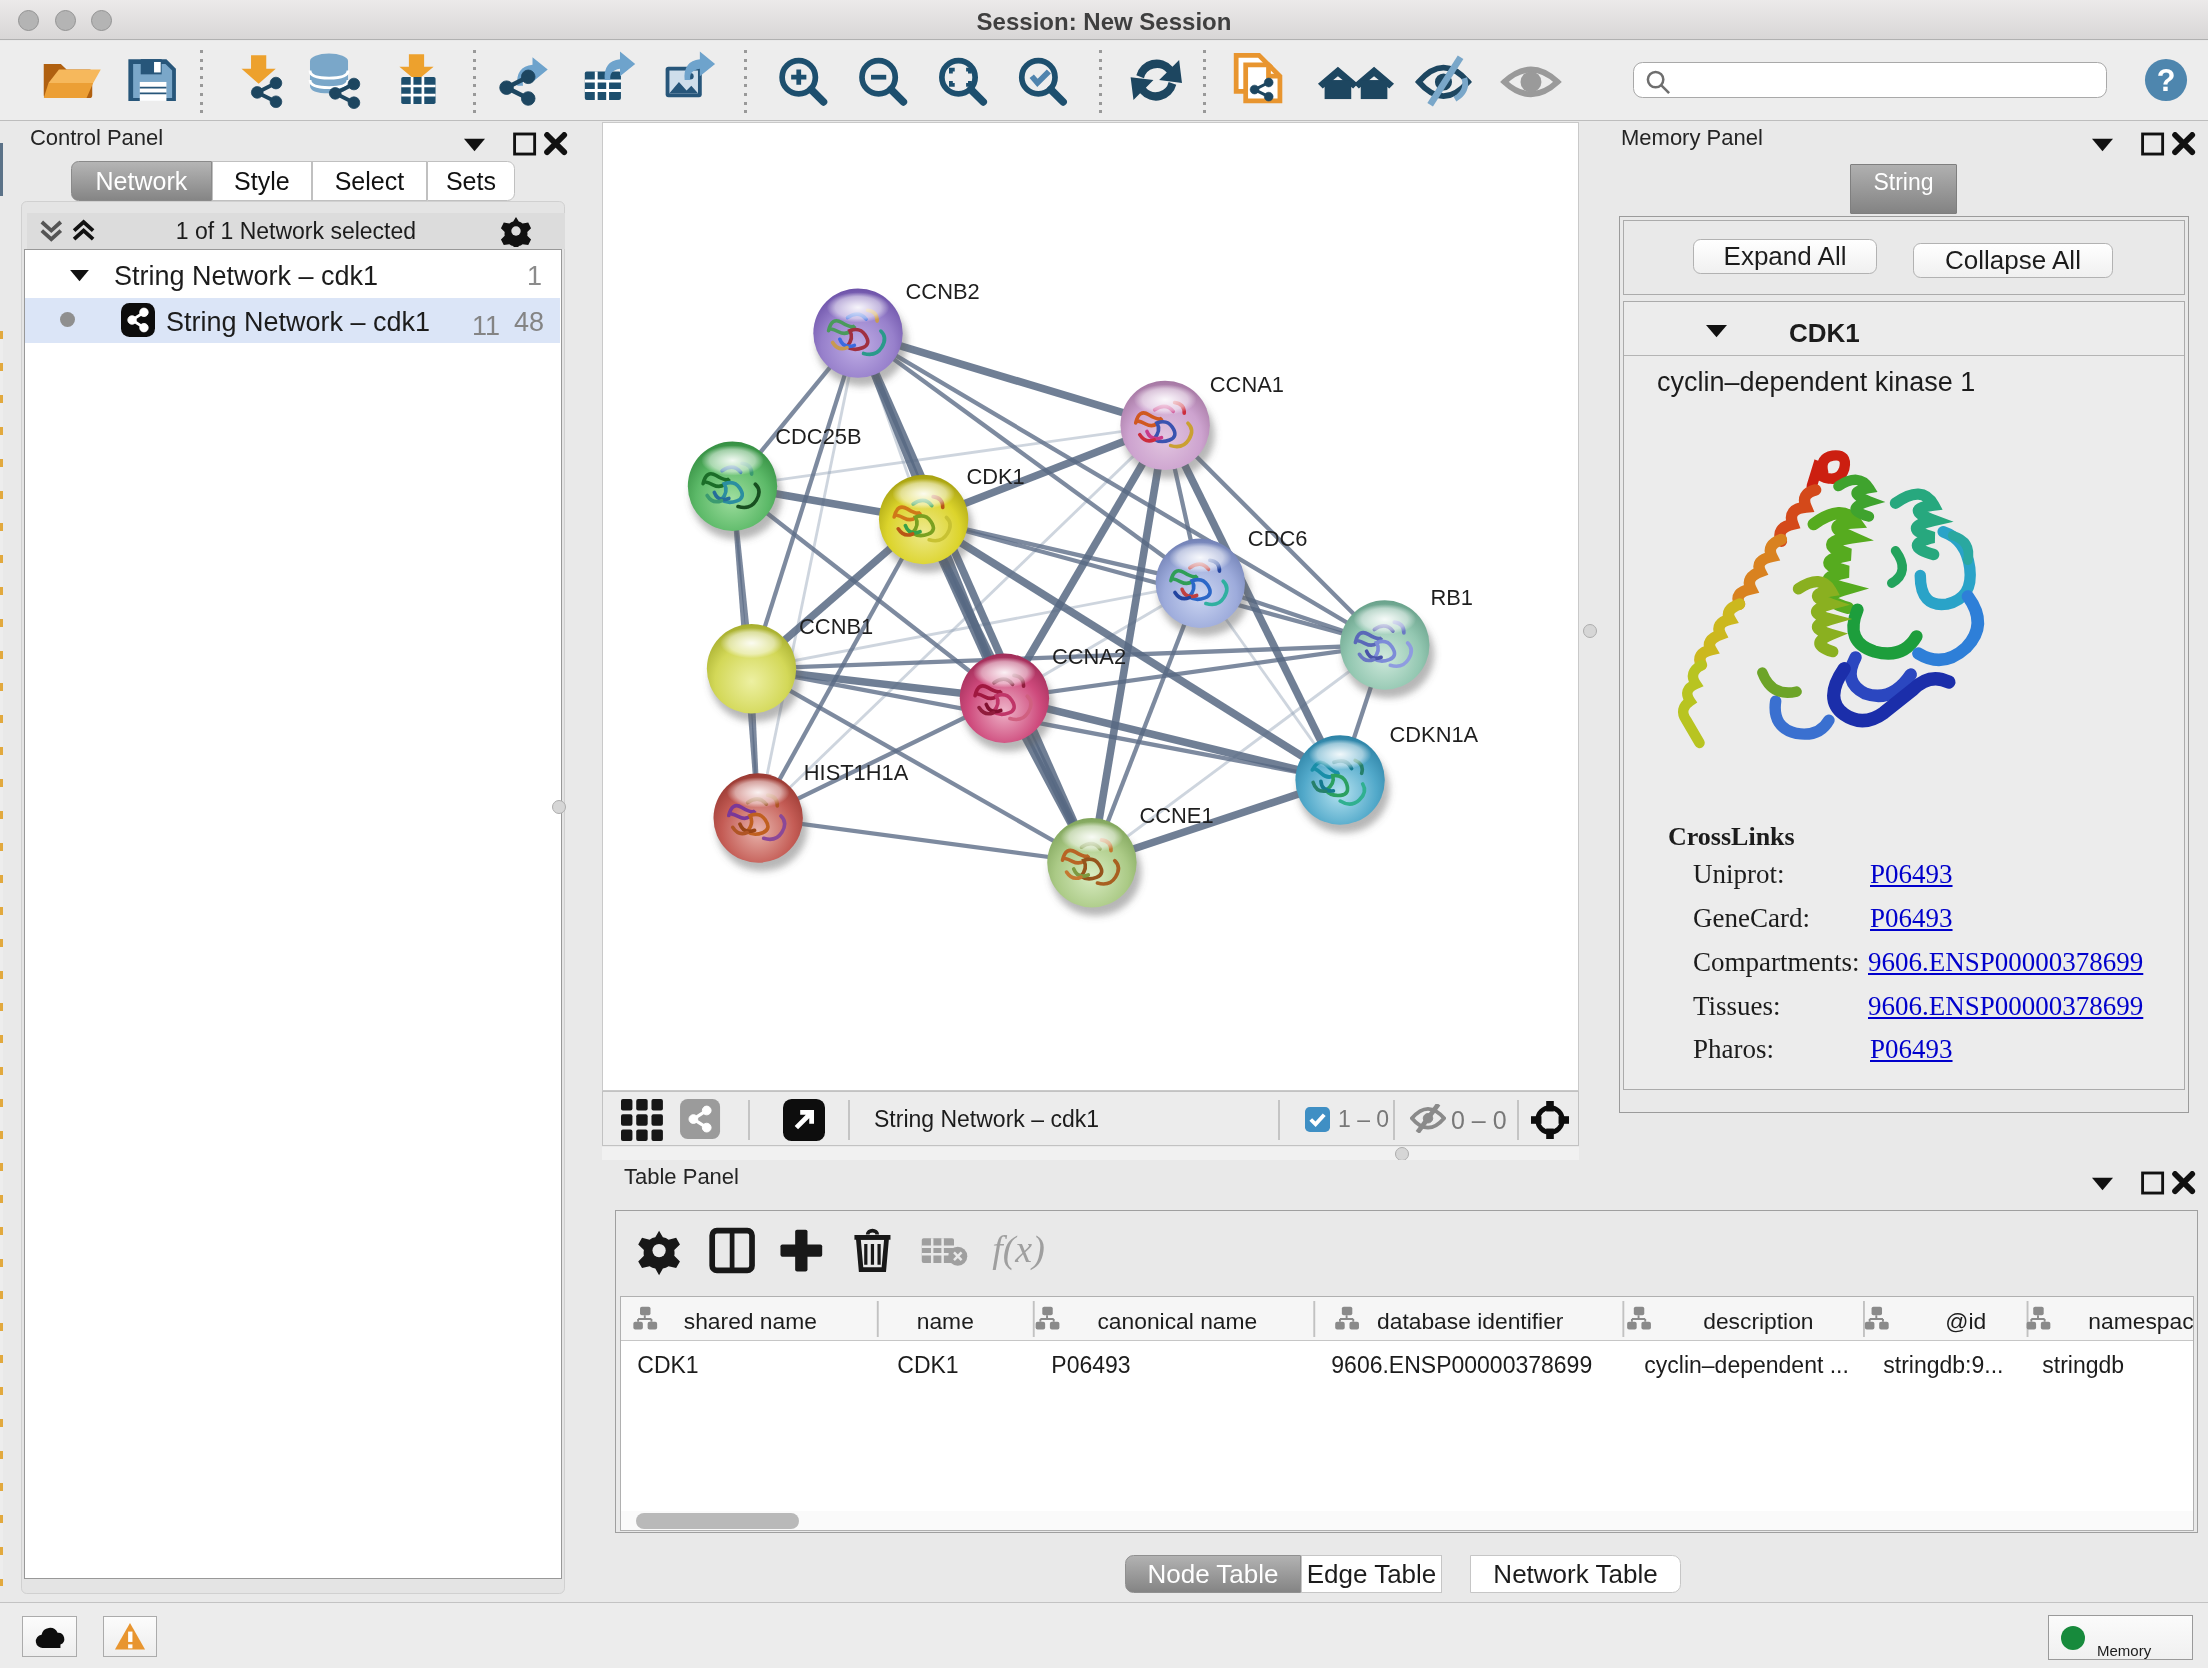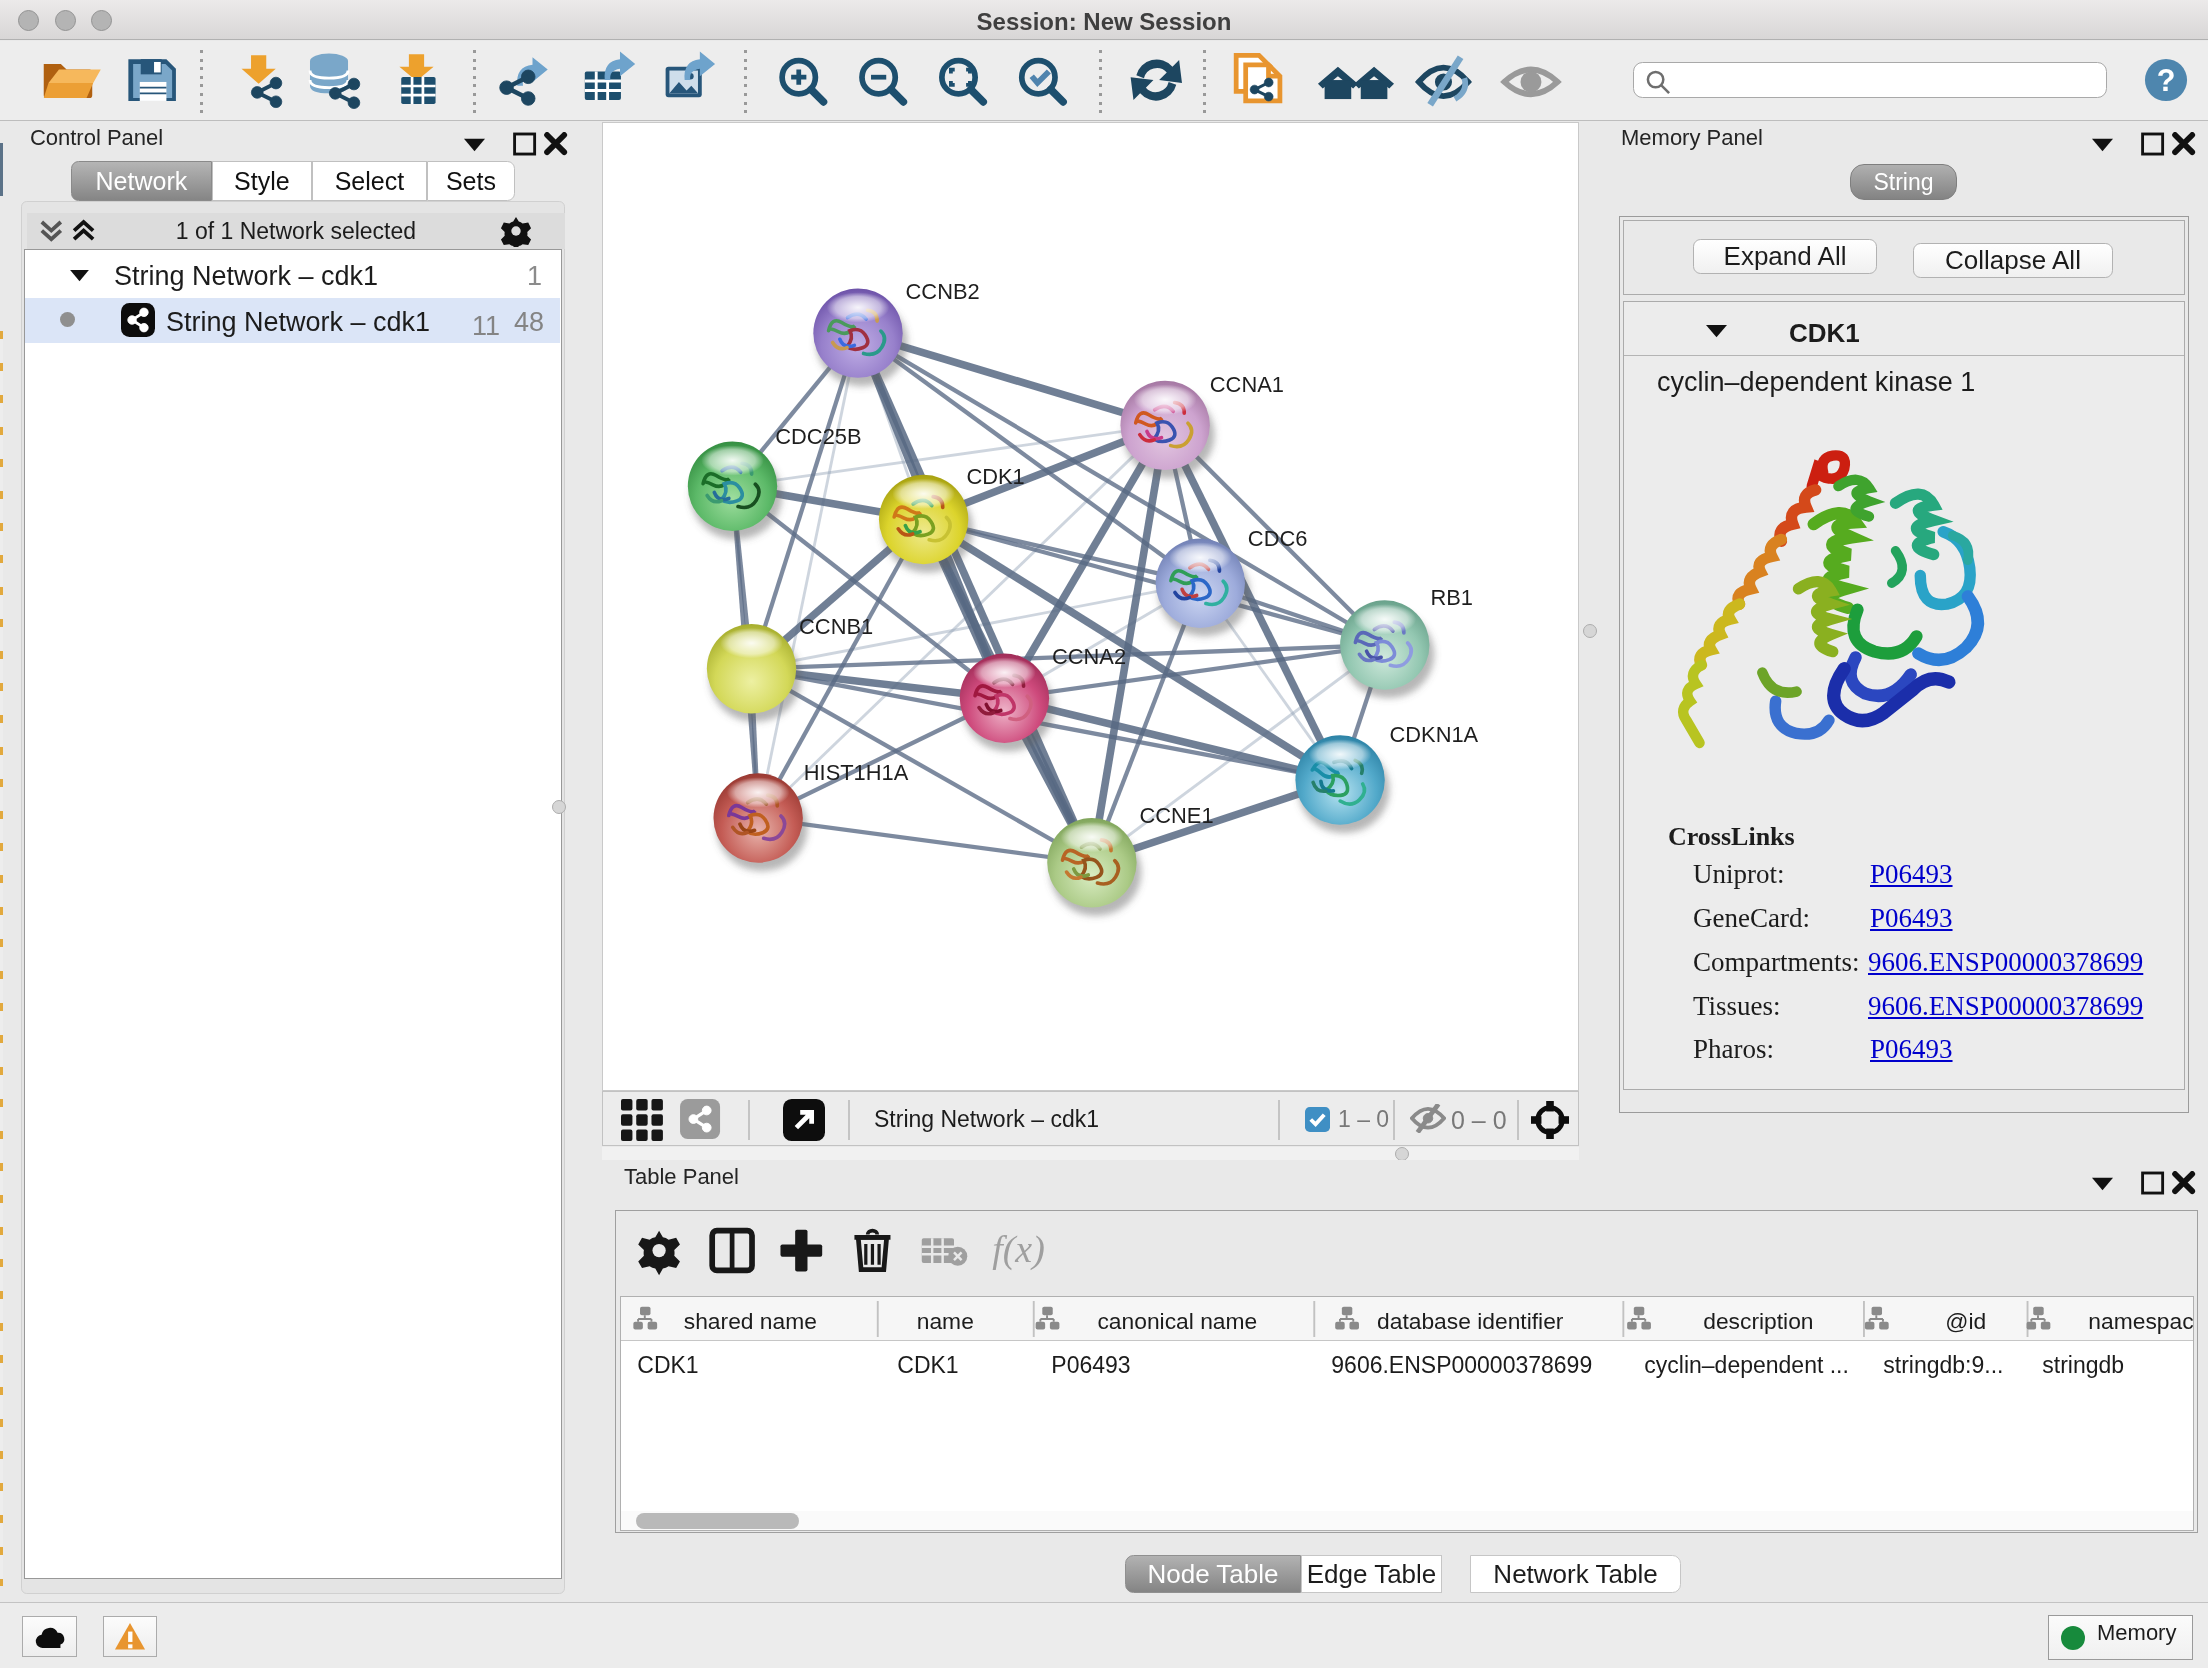--- a/index.html
+++ b/index.html
@@ -571,21 +571,21 @@
 <div class="abs" style="left:1395px;top:1147px;width:14.3px;height:14.3px;border-radius:50%;background:#d6d6d6;border:1px solid #adadad"></div>
 <div class="abs" style="left:552px;top:800px;width:14.3px;height:14.3px;border-radius:50%;background:#d6d6d6;border:1px solid #adadad"></div>
 <div class="abs" style="left:1583px;top:624px;width:14.3px;height:14.3px;border-radius:50%;background:#d6d6d6;border:1px solid #adadad"></div>
 <div class="abs" id="rpanel">
  <div class="abs ptitle" style="left:19px;top:3.8px">Memory Panel</div>
  <svg class="abs" style="left:490px;top:10.5px" width="105" height="25" viewBox="0 0 110 26">
   <path d="M0,7 l22,0 -11,13 z" fill="#111"></path>
   <rect x="53" y="2" width="21" height="21" fill="none" stroke="#111" stroke-width="3"></rect>
   <path d="M87,3 l18,18 M105,3 l-18,18" stroke="#111" stroke-width="6" stroke-linecap="round"></path>
  </svg>
- <div class="abs" style="left:248px;top:43px;width:107px;height:36px;background:linear-gradient(#b0b0b0,#838383);border:1px solid #7f7f7f;border-radius:14px;color:#fff;font-size:23px;text-align:center;line-height:35px">String</div>
+ <div class="abs" style="left:248px;top:43px;width:107px;height:50px;background:linear-gradient(#b0b0b0,#838383);border:1px solid #7f7f7f;border-radius:1px;color:#fff;font-size:23px;text-align:center;line-height:35px">String</div>
  <div class="abs" style="left:17px;top:95px;width:570px;height:897px;background:#e9e9e9;border:1.9px solid #9b9b9b"></div>
  <div class="abs" style="left:21px;top:99px;width:562px;height:75px;background:#e9e9e9;border:1px solid #ababab"></div>
  <div class="abs" style="left:91px;top:118px;width:184px;height:35px;background:linear-gradient(#ffffff,#f0f0f0);border:1px solid #b2b2b2;border-radius:7.6px;font-size:26px;text-align:center;line-height:33px">Expand All</div>
  <div class="abs" style="left:311px;top:122px;width:200px;height:35px;background:linear-gradient(#ffffff,#f0f0f0);border:1px solid #b2b2b2;border-radius:7.6px;font-size:26px;text-align:center;line-height:33px">Collapse All</div>
  <div class="abs" style="left:21px;top:180px;width:562px;height:789px;background:#ececec;border:1px solid #ababab">
   <div class="abs" style="left:0;top:0;width:560px;height:54px;border-bottom:1px solid #b4b4b4">
    <svg class="abs" style="left:82px;top:22px" width="21" height="14.3" viewBox="0 0 22 15">
           <path d="M0,1 h22 l-11,13 z" fill="#111"></path>
         </svg>
    <div class="abs" style="left:165px;top:16px;font-size:26px;font-weight:bold">CDK1</div>
@@ -711,16 +711,16 @@
  </div>
  <div class="abs" style="left:103px;top:13.3px;width:54px;height:41px;background:linear-gradient(#fcfcfc,#ededed);border:1.9px solid #ababab">
   <svg class="abs" style="left:9.5px;top:4.8px" width="32" height="29.5" viewBox="0 0 34 31">
    <path d="M17,1 L33,29 H1 Z" fill="#e8952f"></path>
    <rect x="15" y="10" width="4.6" height="11" fill="#fff"></rect>
         <rect x="15" y="23.6" width="4.6" height="4.2" fill="#fff"></rect>
   </svg>
  </div>
  <div class="abs" style="left:2048px;top:12.4px;width:145px;height:45px;background:linear-gradient(#fbfbfb,#f0f0f0);border:1.9px solid #9a9a9a">
   <div class="abs" style="left:12.4px;top:9.5px;width:24px;height:24px;border-radius:50%;background:#178a3c"></div>
-  <div class="abs" style="left:48px;top:4px;font-size:22px">Memory</div>
+  <div class="abs" style="left:48px;top:26px;font-size:15px">Memory</div>
  </div>
 </div>
 
 
 </body></html>

